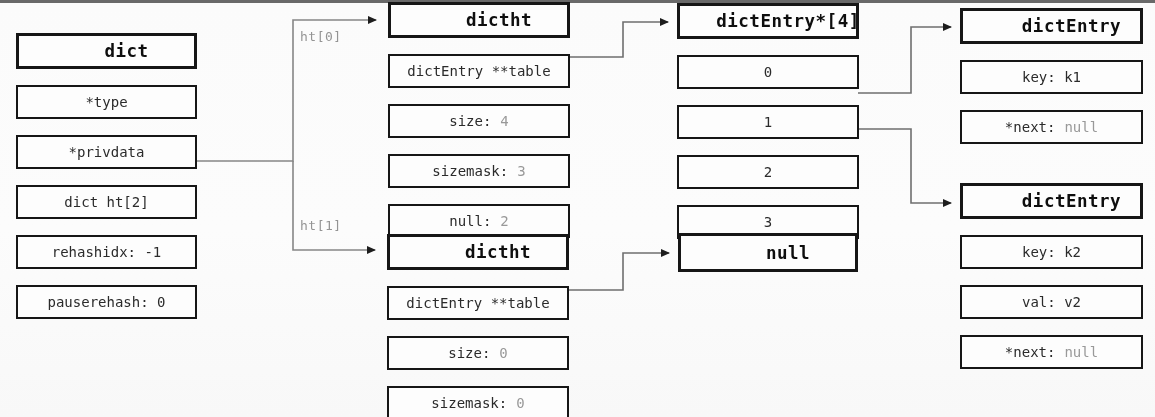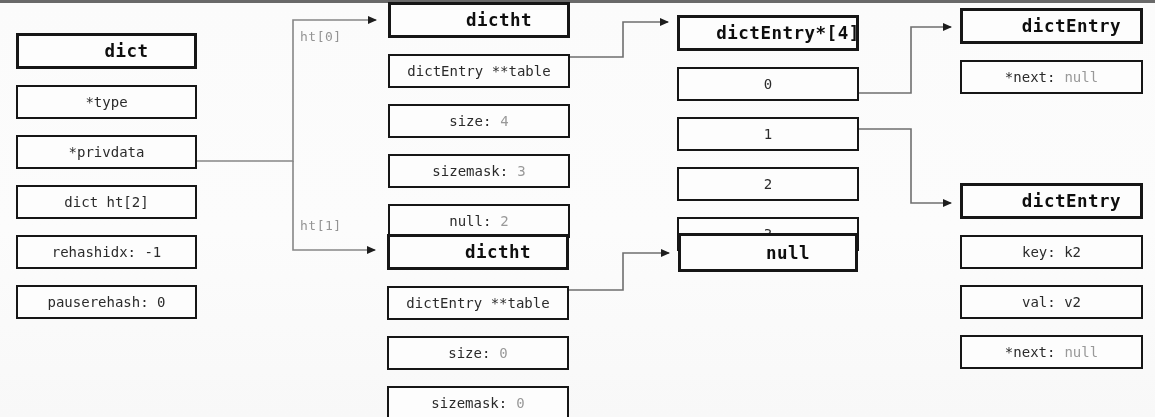--- a/index.html
+++ b/index.html
@@ -97,30 +97,31 @@
     <div class="cell">
       <span>sizemask:</span>
       <span class="val muted">3</span>
     </div>
     <div class="cell">
       <span>null:</span>
       <span class="val muted">2</span>
     </div>
   </div>
 
-  <div class="node" style="left:677px; top:15px; width:182px">
+  <div class="node" style="left:677px; top:3px; width:182px">
     <div class="cell header">dictEntry*[4]</div>
     <div class="cell">0</div>
     <div class="cell">1</div>
     <div class="cell">2</div>
     <div class="cell">3</div>
   </div>
 
   <div class="node" style="left:960px; top:8px; width:183px">
     <div class="cell header">dictEntry</div>
+    <div class="cell">key: k1</div>
     <div class="cell">
       <span>*next:</span>
       <span class="val muted">null</span>
     </div>
   </div>
 
   <div class="node" style="left:960px; top:183px; width:183px">
     <div class="cell header">dictEntry</div>
     <div class="cell">key: k2</div>
     <div class="cell">val: v2</div>

